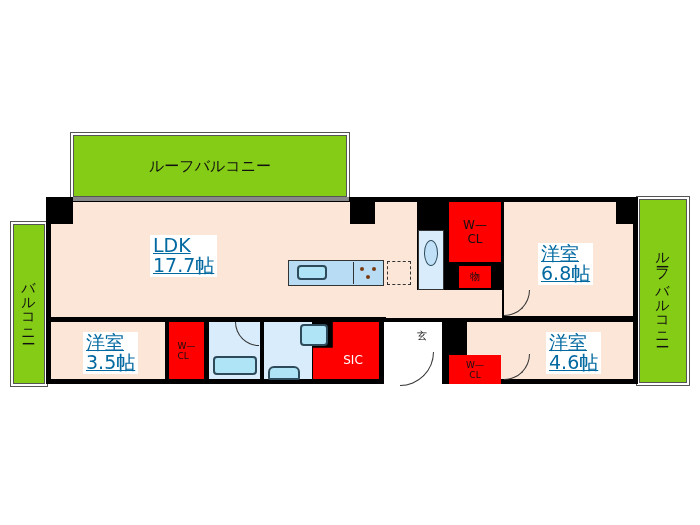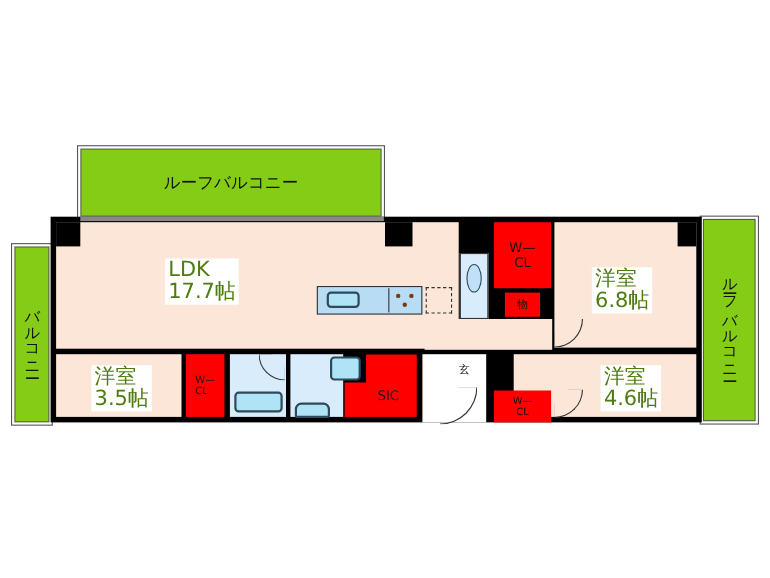--- a/index.html
+++ b/index.html
@@ -5,21 +5,21 @@
   html, body { margin:0; padding:0; background:#ffffff; }
   body { width:700px; height:525px; position:relative; overflow:hidden;
          font-family:"DejaVu Sans","Liberation Sans",sans-serif; }
   .abs { position:absolute; box-sizing:border-box; }
   .balcony { background:#84cc16; border:1px solid #555; outline:2px solid #fff; box-shadow:0 0 0 3px #555; }
   .room { background:#fbe6d8; }
   .wall { background:#000; }
   .red { background:#ff0000; }
   .wet { background:#d9ecfb; }
   .fixture { background:#aee4f5; border:2px solid #2d4a5a; border-radius:4px; }
-  .label { background:#fff; color:#4d7c0f; line-height:1.05; padding:1px 3px; }
+  .label { background:#fff; color:#0369a1; line-height:1.05; padding:1px 3px;text-decoration:underline; }
   .vtext { writing-mode:vertical-rl; text-orientation:upright; color:#111; }
   .door { border:1px solid #333; border-radius:0 0 100% 0; border-top:none; border-left:none; }
 </style>
 </head>
 <body>
 
 <div class="abs balcony" style="left:73px;top:135px;width:274px;height:62px;display:flex;align-items:center;justify-content:center;">
   <span style="font-size:15px;color:#111;">ルーフバルコニー</span>
 </div>
 
@@ -83,21 +83,21 @@
 CL</span>
 </div>
 
 <div class="abs wet" style="left:209px;top:322px;width:51px;height:57px;"></div>
 <div class="abs fixture" style="left:213px;top:356px;width:44px;height:19px;"></div>
 <div class="abs wet" style="left:264px;top:322px;width:48px;height:57px;"></div>
 <div class="abs fixture" style="left:300px;top:324px;width:28px;height:22px;"></div>
 <div class="abs fixture" style="left:268px;top:366px;width:32px;height:14px;border-radius:6px 6px 2px 2px;"></div>
 
 <div class="abs red" style="left:313px;top:322px;width:66px;height:57px;clip-path:polygon(30% 0,100% 0,100% 50%,100% 100%,0 100%,0 45%,30% 45%);display:flex;align-items:flex-end;justify-content:center;padding-bottom:12px;">
-  <span style="font-size:12px;color:#0f172a;padding-left:14px;">SIC</span>
+  <span style="font-size:12px;color:#ffffff;padding-left:14px;">SIC</span>
 </div>
 
 <div class="abs" style="left:384px;top:322px;width:58px;height:62px;background:#fff;"></div>
 <div class="abs entrance" style="left:402px;top:324px;width:40px;height:24px;display:flex;align-items:center;justify-content:center;">
   <span style="font-size:10px;color:#111;">玄</span>
 </div>
 <div class="abs door" style="left:400px;top:352px;width:34px;height:34px;"></div>
 
 <div class="abs room" style="left:467px;top:322px;width:166px;height:57px;"></div>
 <div class="abs label" style="left:546px;top:332px;font-size:19px;">

